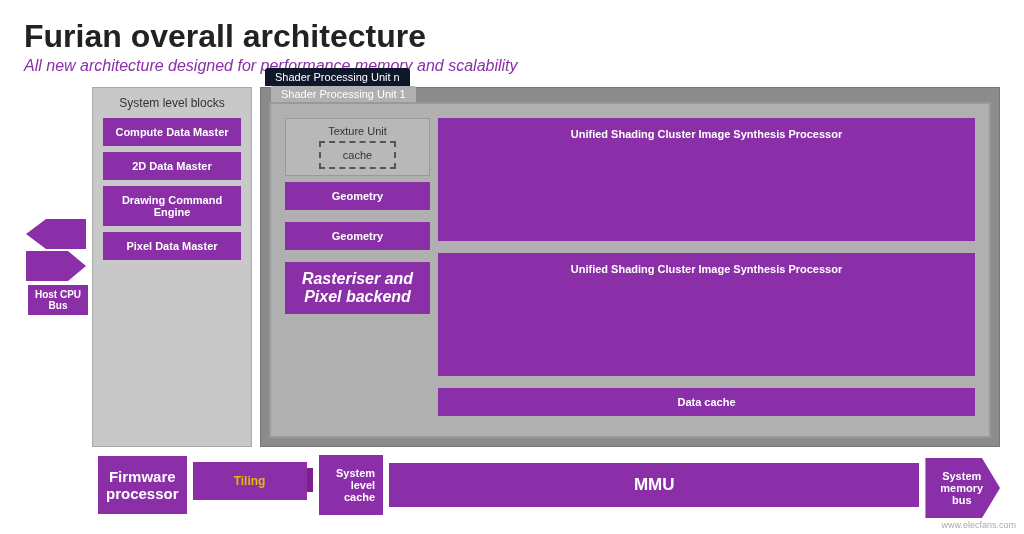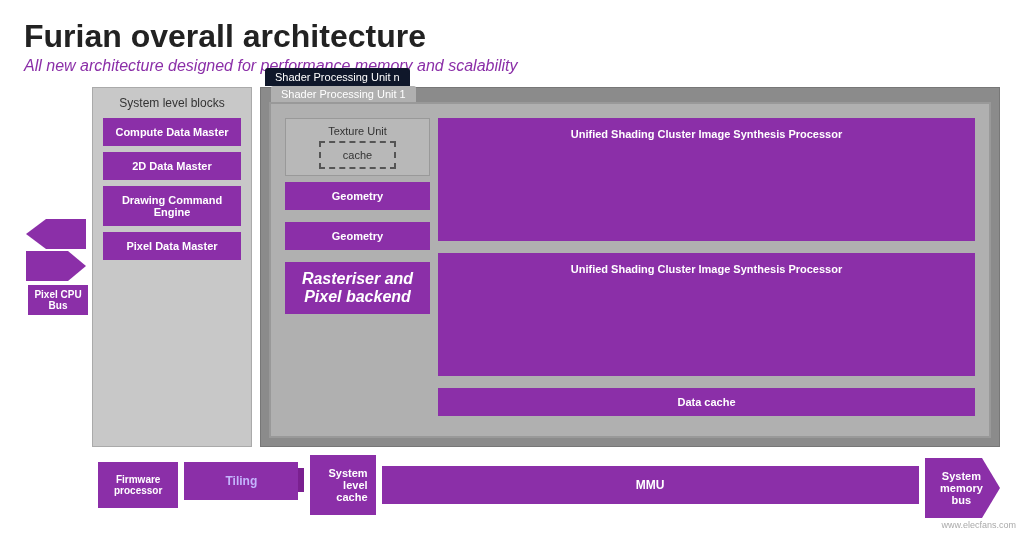--- a/index.html
+++ b/index.html
@@ -105,21 +105,21 @@
       <div style="display:flex;flex-direction:column;align-items:center;gap:0;">
 
         <div style="position:relative;width:64px;height:70px;">
 
           <div style="position:absolute;top:0;left:0;width:60px;height:30px;background:#8b2fa8;clip-path:polygon(20px 0%,100% 0%,100% 100%,20px 100%,0% 50%);display:flex;align-items:center;justify-content:flex-end;padding-right:4px;">
           </div>
 
           <div style="position:absolute;top:32px;left:0;width:60px;height:30px;background:#8b2fa8;clip-path:polygon(0% 0%,calc(100% - 18px) 0%,100% 50%,calc(100% - 18px) 100%,0% 100%);display:flex;align-items:center;padding-left:4px;">
           </div>
         </div>
-        <div style="background:#8b2fa8;color:#fff;font-size:10px;font-weight:bold;text-align:center;padding:4px 6px;margin-top:-4px;width:60px;">Pixel CPU Bus</div>
+        <div style="background:#8b2fa8;color:#fff;font-size:10px;font-weight:bold;text-align:center;padding:4px 6px;margin-top:-4px;width:60px;">Host CPU Bus</div>
       </div>
     </div>
 
     <div class="system-blocks">
       <div class="system-blocks-title">System level blocks</div>
       <div class="block-btn">Compute Data Master</div>
       <div class="block-btn">2D Data Master</div>
       <div class="block-btn">Drawing Command Engine</div>
       <div class="block-btn">Pixel Data Master</div>
     </div>
@@ -156,29 +156,29 @@
       </div>
 
     </div>
 
   </div>
 
   <div style="display:flex;flex-direction:row;align-items:center;margin-top:8px;gap:6px;padding-left:0;">
 
     <div style="width:68px;flex-shrink:0;"></div>
 
-    <div class="block-btn" style="width:110px;font-size:10px;padding:12px 16px;text-align:center;">Firmware processor</div>
+    <div class="block-btn" style="width:110px;font-size:15px;padding:12px 8px;text-align:center;">Firmware processor</div>
 
     <div style="position:relative;width:120px;height:52px;flex-shrink:0;">
       <div style="position:absolute;top:6px;left:6px;background:#7a2090;color:#fff;font-size:12px;font-weight:bold;text-align:center;padding:12px 0;width:114px;"></div>
-      <div style="position:absolute;top:0;left:0;background:#8b2fa8;color:#c4b5fd;font-size:12px;font-weight:bold;text-align:center;padding:12px 0;width:114px;">Tiling</div>
+      <div style="position:absolute;top:0;left:0;background:#8b2fa8;color:#eab308;font-size:12px;font-weight:bold;text-align:center;padding:12px 0;width:114px;">Tiling</div>
     </div>
 
     <div class="block-btn" style="width:106px;font-size:11px;padding:12px 8px;text-align:right;">System level cache</div>
 
-    <div class="block-btn" style="font-size:12px;padding:12px 4px;text-align:center;">MMU</div>
+    <div class="block-btn" style="font-size:17px;padding:12px 4px;text-align:center;">MMU</div>
 
     <div style="background:#8b2fa8;color:#fff;font-size:11px;font-weight:bold;text-align:center;padding:12px 14px 12px 12px;clip-path:polygon(0% 0%,calc(100% - 18px) 0%,100% 50%,calc(100% - 18px) 100%,0% 100%);width:116px;">System memory bus</div>
 
   </div>
 
   <div class="watermark">www.elecfans.com</div>
 </div>
 
 </body></html>

